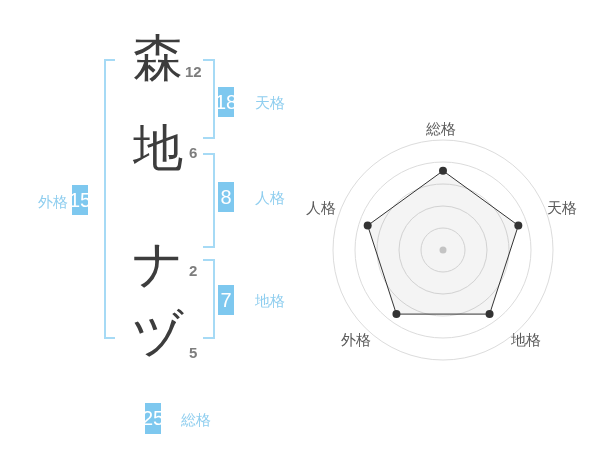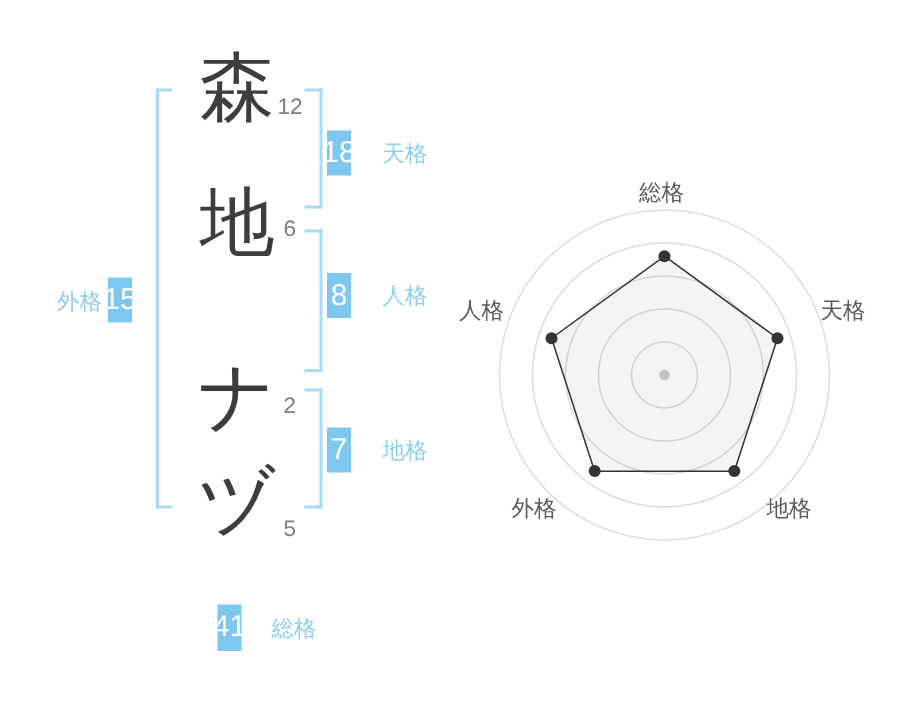--- a/index.html
+++ b/index.html
@@ -5,21 +5,21 @@
   html,body{margin:0;padding:0;background:#ffffff;}
   .stage{
     position:relative;width:600px;height:470px;background:#ffffff;overflow:hidden;
     font-family:"Liberation Sans",sans-serif;
   }
   .kanji{
     position:absolute;left:128px;width:60px;height:52px;line-height:52px;
     text-align:center;font-size:50px;color:var(--name-text,#3d3d3d);
   }
   .strokes{
-    position:absolute;font-size:15px;line-height:16px;color:var(--stroke-num,#7d7d7d);
+    position:absolute;font-size:15px;line-height:16px;color:var(--stroke-num,#7d7d7d);font-weight:bold;
   }
   .bracket{position:absolute;box-sizing:border-box;}
   .bracket.b-left{
     width:11px;border-left:2px solid var(--bracket,#a6daf5);
     border-top:2px solid var(--bracket,#a6daf5);border-bottom:2px solid var(--bracket,#a6daf5);
   }
   .bracket.b-right{
     width:12px;border-right:2px solid var(--bracket,#a6daf5);
     border-top:2px solid var(--bracket,#a6daf5);border-bottom:2px solid var(--bracket,#a6daf5);
   }
@@ -60,21 +60,21 @@
 
   <div class="badge" style="left:218px;top:182px">8</div>
   <div class="kaku-label" style="left:255px;top:190px">人格</div>
 
   <div class="badge" style="left:218px;top:285px">7</div>
   <div class="kaku-label" style="left:255px;top:293px">地格</div>
 
   <div class="kaku-label" style="left:38px;top:194px">外格</div>
   <div class="badge" style="left:72px;top:185px">15</div>
 
-  <div class="badge" style="left:145px;top:403px;height:31px">41</div>
+  <div class="badge" style="left:145px;top:403px;height:31px">25</div>
   <div class="kaku-label" style="left:181px;top:412px">総格</div>
 
   <svg id="radar" class="radar-svg" width="240" height="240" viewBox="0 0 240 240">
       <circle cx="120" cy="120" r="22" fill="none" stroke="#dcdcdc" stroke-width="1"></circle>
       <circle cx="120" cy="120" r="44" fill="none" stroke="#dcdcdc" stroke-width="1"></circle>
       <circle cx="120" cy="120" r="66" fill="none" stroke="#dcdcdc" stroke-width="1"></circle>
       <circle cx="120" cy="120" r="88" fill="none" stroke="#dcdcdc" stroke-width="1"></circle>
       <circle cx="120" cy="120" r="110" fill="none" stroke="#dcdcdc" stroke-width="1"></circle>
       <polygon points="120.0,40.8 195.3,95.5 166.6,184.1 73.4,184.1 44.7,95.5" fill="rgba(0,0,0,0.045)" stroke="#333333" stroke-width="1"></polygon>
       <circle cx="120" cy="40.8" r="4" fill="#333333"></circle>

